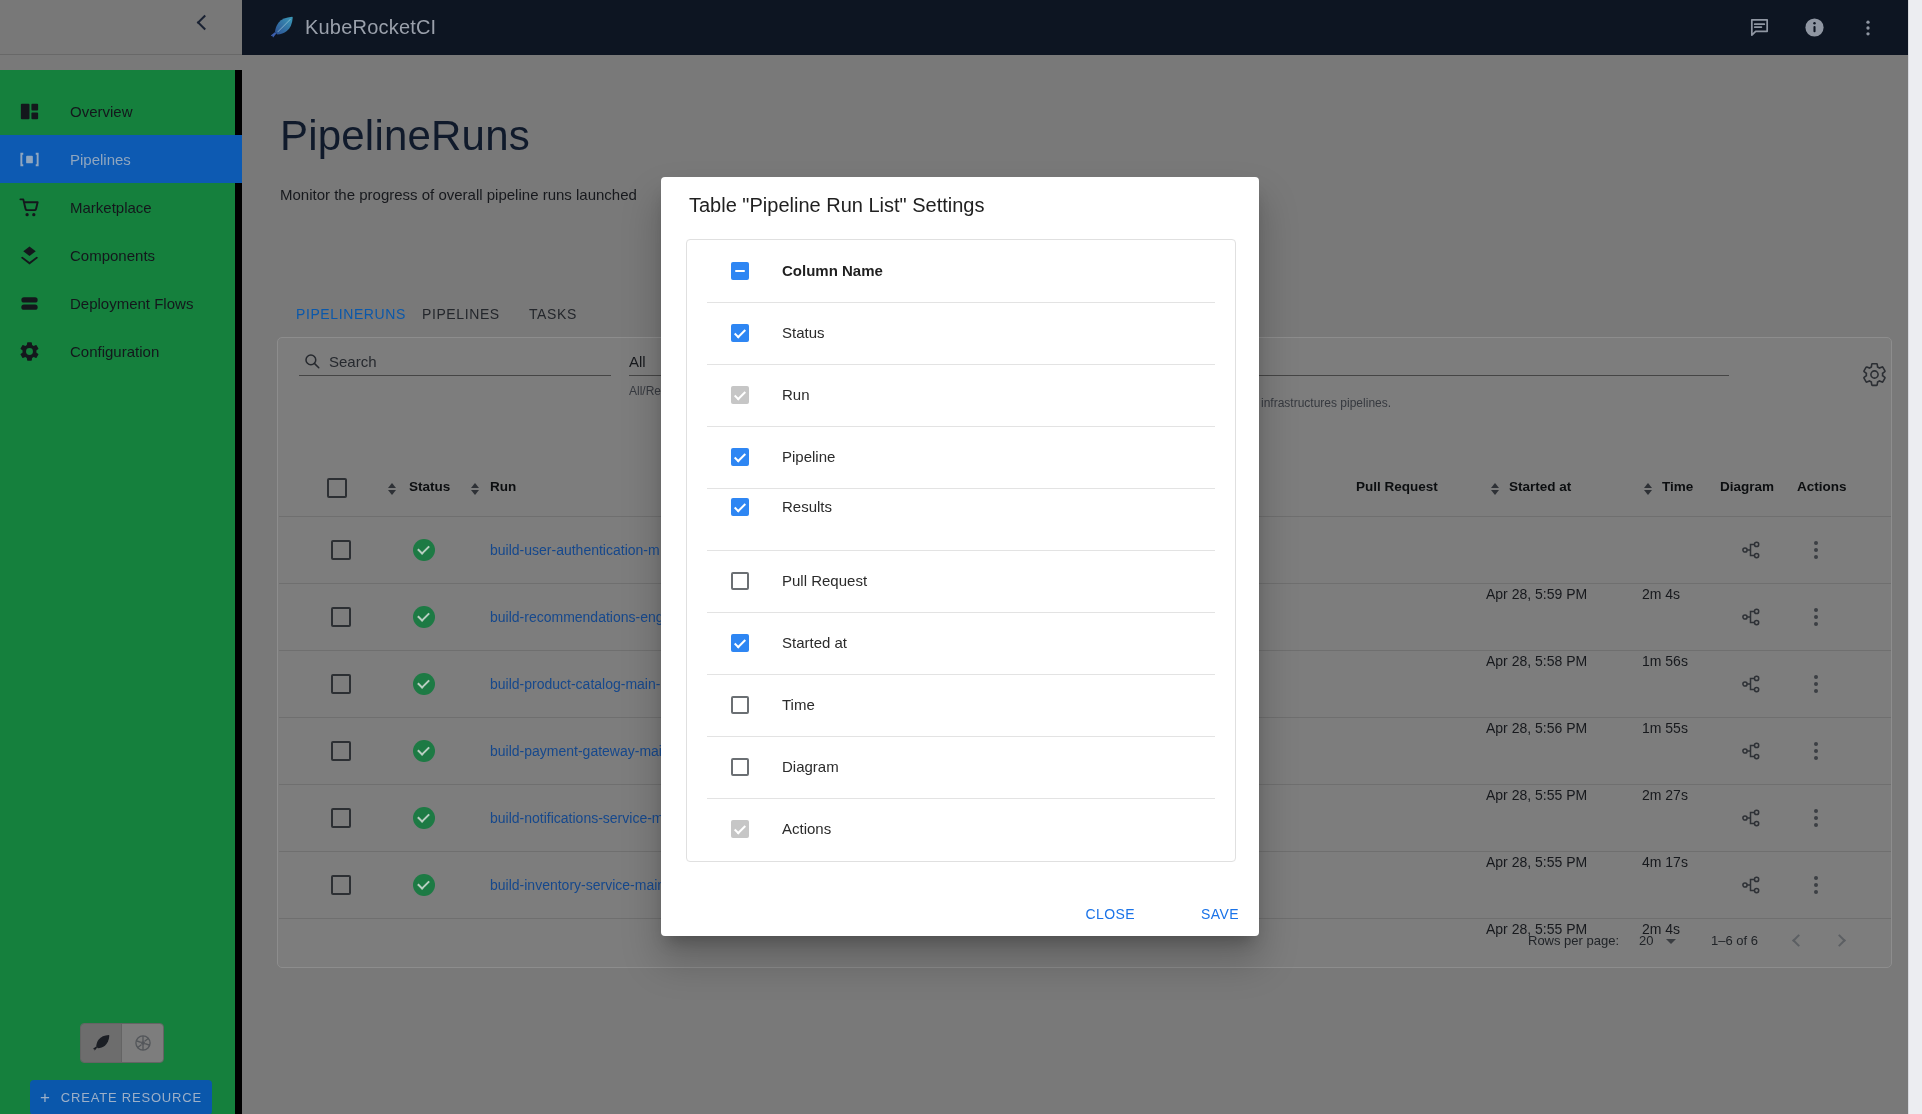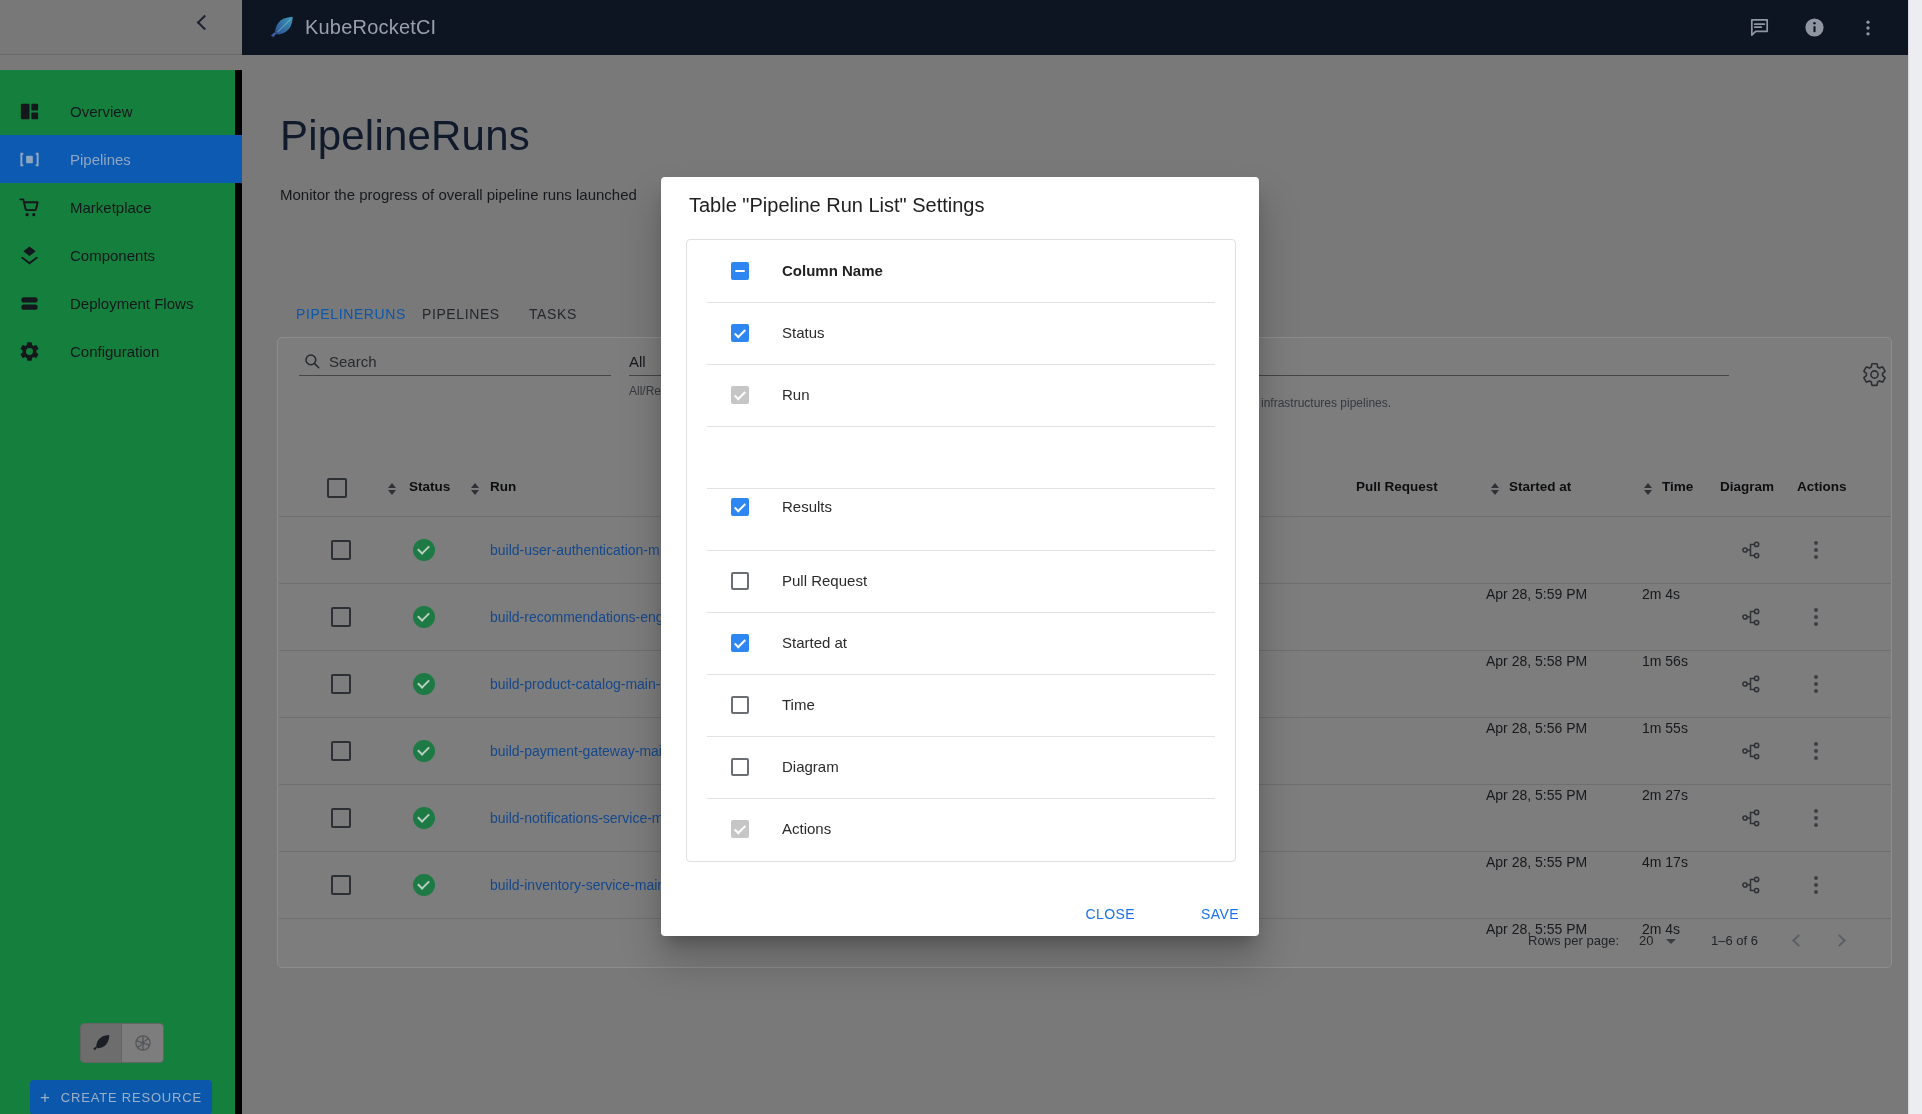--- a/index.html
+++ b/index.html
@@ -384,20 +384,24 @@
         <span class="lbl">Status</span>
       </div>
       <div class="dlg-div" style="top:124px"></div>
 
       <div class="dlg-row" style="top:124px">
         <span class="cb on dis"></span>
         <span class="lbl">Run</span>
       </div>
       <div class="dlg-div" style="top:186px"></div>
 
+      <div class="dlg-row" style="top:186px">
+        <span class="cb on"></span>
+        <span class="lbl">Pipeline</span>
+      </div>
       <div class="dlg-div" style="top:248px"></div>
 
       <div class="dlg-row" style="top:236px">
         <span class="cb on"></span>
         <span class="lbl">Results</span>
       </div>
       <div class="dlg-div" style="top:310px"></div>
 
       <div class="dlg-row" style="top:310px">
         <span class="cb off"></span>

